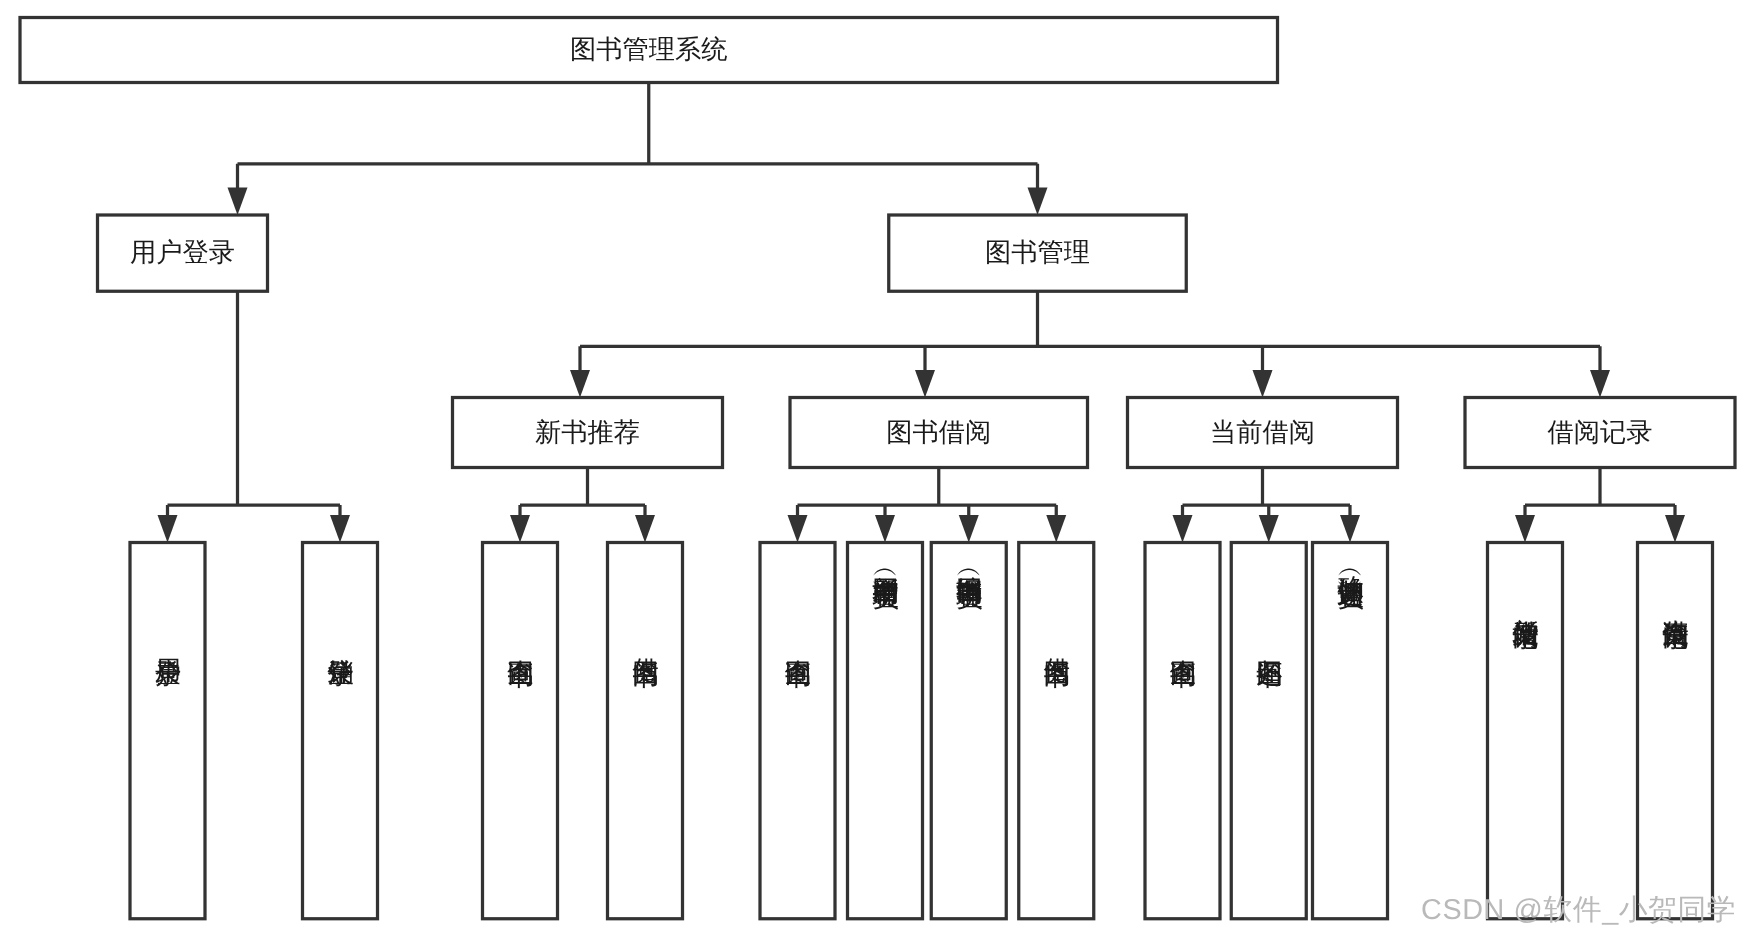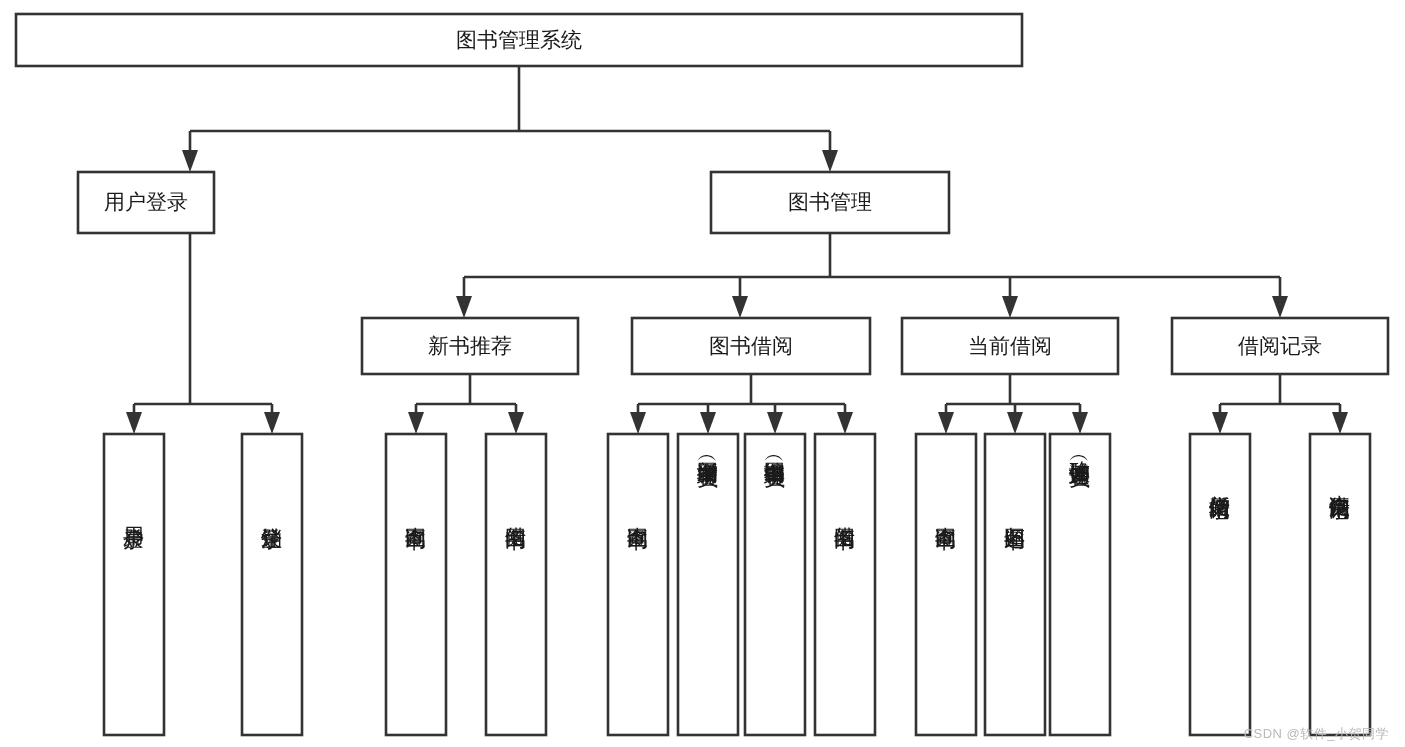--- a/index.html
+++ b/index.html
@@ -60,21 +60,21 @@
     white-space: nowrap;
     pointer-events: none;
     transform: translateX(-50%);
     text-align: left;
   }
   .watermark {
     position: absolute;
     right: 8px;
     bottom: 4px;
     font-family: "Liberation Sans", "DejaVu Sans", sans-serif;
-    font-size: 13px;
+    font-size: 23px;
     color: #b9b9b9;
     letter-spacing: 0.5px;
     white-space: nowrap;
   }
 </style>
 </head>
 <body>
 
 <div id="diagram-root">
 

